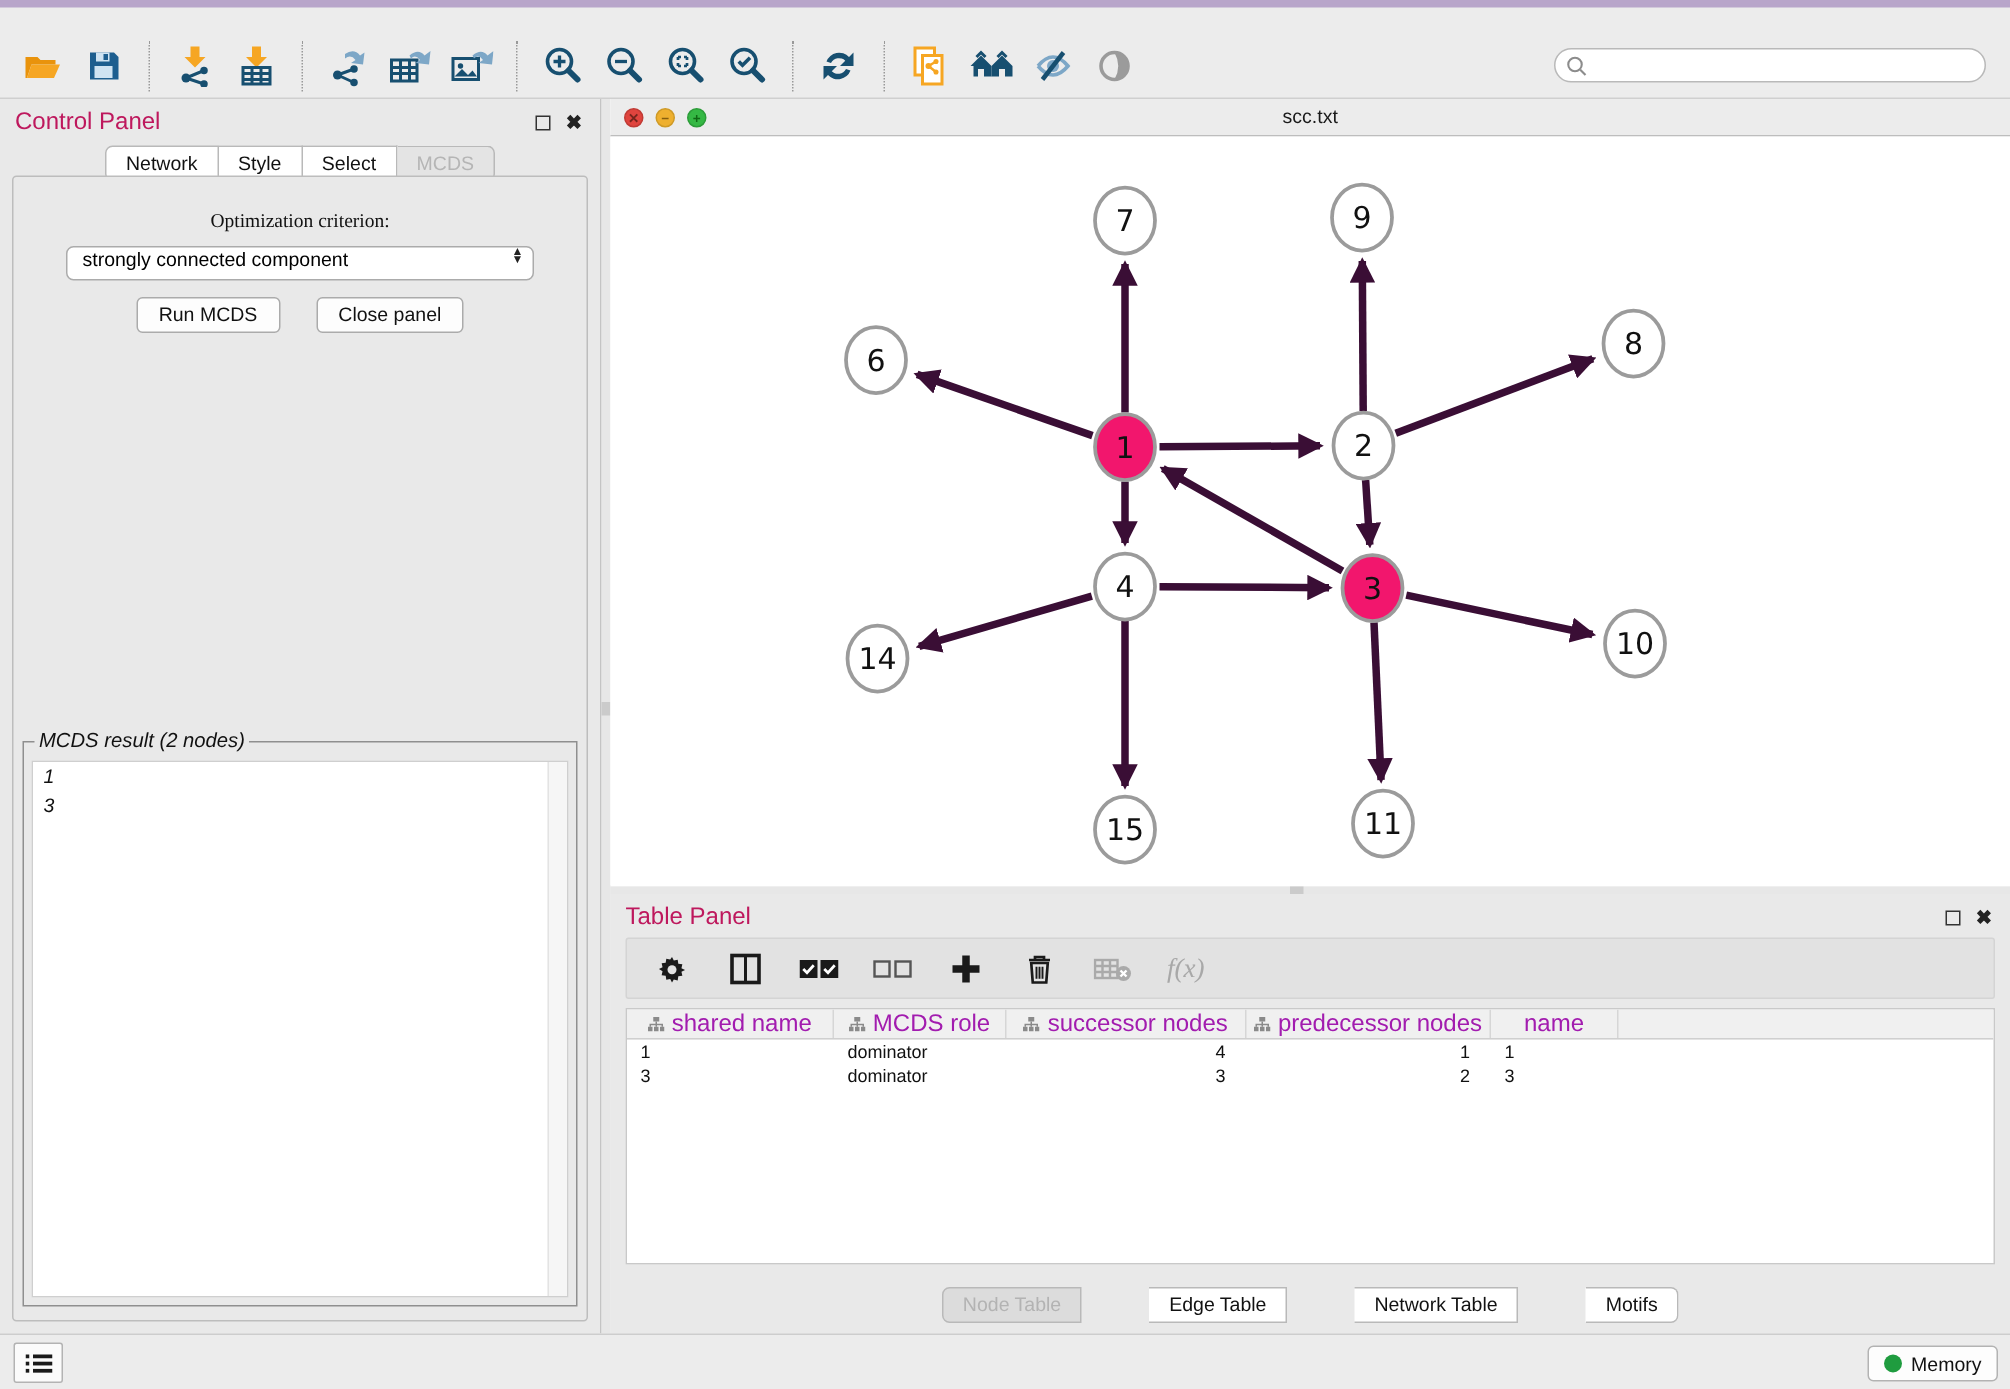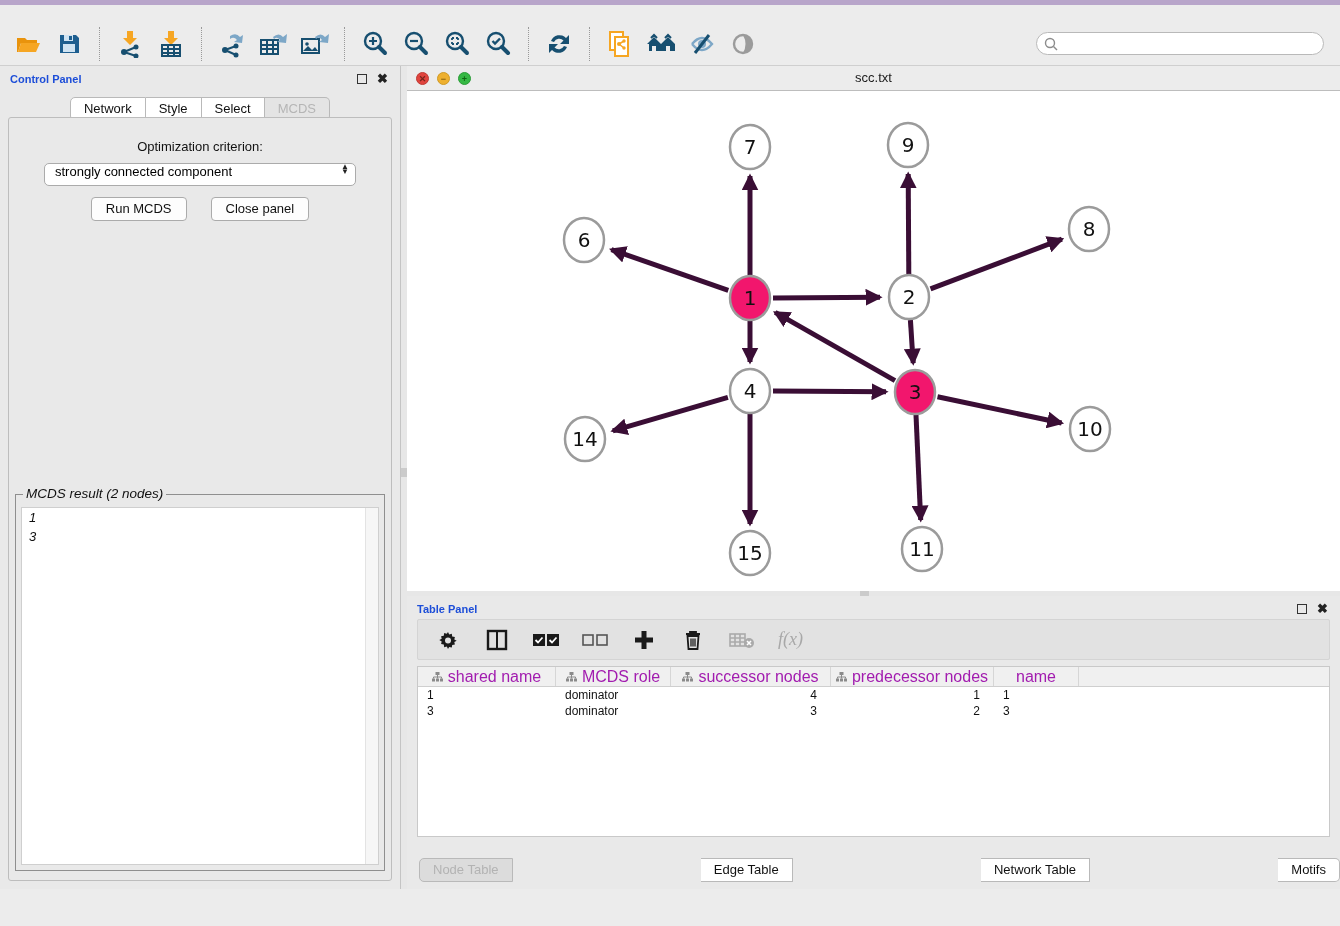--- a/index.html
+++ b/index.html
@@ -18,33 +18,33 @@
              display:flex; align-items:center; padding:0 12px; gap:9px; }
   .tbtn { width:32px; height:32px; display:flex; align-items:center; justify-content:center; cursor:pointer; }
   .tsep { width:0; height:34px; border-left:1px dotted #999; margin:0 5px; }
   .search { margin-left:auto; margin-right:4px; width:288px; height:23px; background:#fff; border:1px solid #b9b9b9;
             border-radius:12px; display:flex; align-items:center; padding:0 7px; gap:5px; }
   .search input { border:none; outline:none; flex:1; font-size:13px; background:transparent; }
 
   
   .control-panel { position:absolute; top:66px; left:0; width:401px; bottom:37px; background:#e9e9e9; border-right:1px solid #c4c4c4; }
   .panel-head { display:flex; align-items:center; padding:7px 12px 0 10px; }
-  .panel-head .ptitle { font-size:11px; color:#1d4ed8;font-weight:bold; }
+  .panel-head .ptitle { font-size:16px; color:#be185d; }
   .panel-icons { margin-left:auto; display:flex; gap:10px; align-items:center; }
   .float-ic { width:10px; height:10px; border:1.5px solid #333; display:inline-block; }
   .close-ic { font-size:13px; font-weight:bold; color:#222; line-height:10px; cursor:pointer; }
 
   .cp-tabs { position:absolute; top:31px; left:0; right:0; display:flex; justify-content:center; }
   .seg-tab { font-size:13px; padding:3px 13px 4px; background:#fff; border:1px solid #b9b9b9; border-left:none; color:#111; cursor:pointer; white-space:nowrap; }
   .seg-tab:first-child { border-left:1px solid #b9b9b9; border-radius:5px 0 0 5px; }
   .seg-tab:last-child { border-radius:0 5px 5px 0; }
   .seg-tab.active { background:#e4e4e4; color:#b5b5b5; }
 
   .cp-box { position:absolute; left:8px; right:8px; top:51px; bottom:8px; border:1px solid #bdbdbd; border-radius:3px; background:#e9e9e9; }
-  .opt-label { margin-top:21px; text-align:center; font-size:13px; color:#111; }
+  .opt-label { margin-top:21px; text-align:center; font-size:13px; color:#111;font-family:Liberation Serif, serif; }
   .dropdown { margin:9px auto 0; width:312px; height:23px; background:#fff; border:1px solid #ababab; border-radius:5px;
               display:flex; padding:0 6px 0 10px; font-size:13px; cursor:pointer; }
   .dd-arrows { margin-left:auto; display:flex; flex-direction:column; line-height:5px; font-size:8px; color:#222; }
   .btn-row { margin-top:11px; display:flex; justify-content:center; gap:24px; }
   .pbtn { font-size:13px; padding:3px 14px 4px; background:#fdfdfd; border:1px solid #ababab; border-radius:4px; color:#111; cursor:pointer; }
 
   .result-box { position:absolute; left:6px; right:6px; top:376px; bottom:9px; border:1px solid #8f8f8f;font-style:italic; }
   .result-legend { position:absolute; top:-9px; left:7px; background:#e9e9e9; padding:0 3px; font-size:13.5px; color:#111; }
   .result-white { position:absolute; left:5px; right:5px; top:12px; bottom:5px; background:#fff; border:1px solid #cfcfcf; }
   .result-scroll { position:absolute; top:0; bottom:0; right:0; width:13px; background:#f6f6f6; border-left:1px solid #e3e3e3; }
@@ -73,21 +73,21 @@
   .tp-toolbar { margin:4px 10px 0; height:41px; background:#e2e2e2; border:1px solid #d4d4d4; border-radius:2px;
                 display:flex; align-items:center; gap:23px; padding:0 17px; }
   .tp-toolbar .tbtn { width:26px; height:26px; }
   .fx-label { font-family:"Liberation Serif",serif; font-style:italic; font-size:18px; color:#a8a8a8; }
   .tp-table { margin:6px 10px 0; background:#fff; border:1px solid #c9c9c9; height:171px; position:relative; overflow:hidden; }
   .th-row { display:flex; height:20px; background:#f0f0f0; border-bottom:1px solid #cfcfcf; }
   .th-cell { display:flex; align-items:center; justify-content:center; gap:5px; border-right:1px solid #d6d6d6;
              font-size:16px; color:#a21caf; }
   .td-row { display:flex; height:16px; }
   .td-cell { font-size:12px; color:#111; line-height:16px; white-space:nowrap; overflow:hidden; }
-  .tp-tabs { position:absolute; bottom:7px; left:12px; right:0; display:flex; justify-content:space-between;gap:45px; }
+  .tp-tabs { position:absolute; bottom:7px; left:0; right:0; display:flex; justify-content:center;gap:45px; }
   .tp-tabs .seg-tab.active { background:#dcdcdc; color:#b3b3b3; }
 
   
   .statusbar { position:absolute; bottom:0; left:0; right:0; height:37px; border-top:1px solid #cdcdcd; background:#ececec; }
   .list-btn { position:absolute; left:9px; top:5px; width:33px; height:27px; background:#fbfbfb; border:1px solid #b3b3b3;
               border-radius:2px; display:flex; align-items:center; justify-content:center; cursor:pointer; }
   .mem-btn { position:absolute; right:8px; top:7px; height:24px; background:#fdfdfd; border:1px solid #b3b3b3; border-radius:4px;
              display:flex; align-items:center; gap:6px; padding:0 10px; font-size:13px; color:#111; cursor:pointer; }
   .mem-dot { width:12px; height:12px; border-radius:50%; background:#1f9c3f; }
 
@@ -495,13 +495,31 @@
         </div>
     </div>
     <div class="tp-tabs" id="tp-tabs">
         <span class="seg-tab active">Node Table</span>
         <span class="seg-tab">Edge Table</span>
         <span class="seg-tab">Network Table</span>
         <span class="seg-tab">Motifs</span>
       </div>
   </div>
 
+  <div class="statusbar">
+    <span class="list-btn">
+      <svg width="18" height="14" viewBox="0 0 18 14">
+          <g fill="#1a1a1a">
+            <rect x="0" y="1" width="2.5" height="2.5"></rect>
+            <rect x="5" y="1" width="13" height="2.5"></rect>
+            <rect x="0" y="5.8" width="2.5" height="2.5"></rect>
+            <rect x="5" y="5.8" width="13" height="2.5"></rect>
+            <rect x="0" y="10.6" width="2.5" height="2.5"></rect>
+            <rect x="5" y="10.6" width="13" height="2.5"></rect>
+          </g>
+        </svg>
+    </span>
+    <span class="mem-btn">
+      <span class="mem-dot"></span>
+      <span>Memory</span>
+    </span>
+  </div>
 </div>
 
 </body></html>

